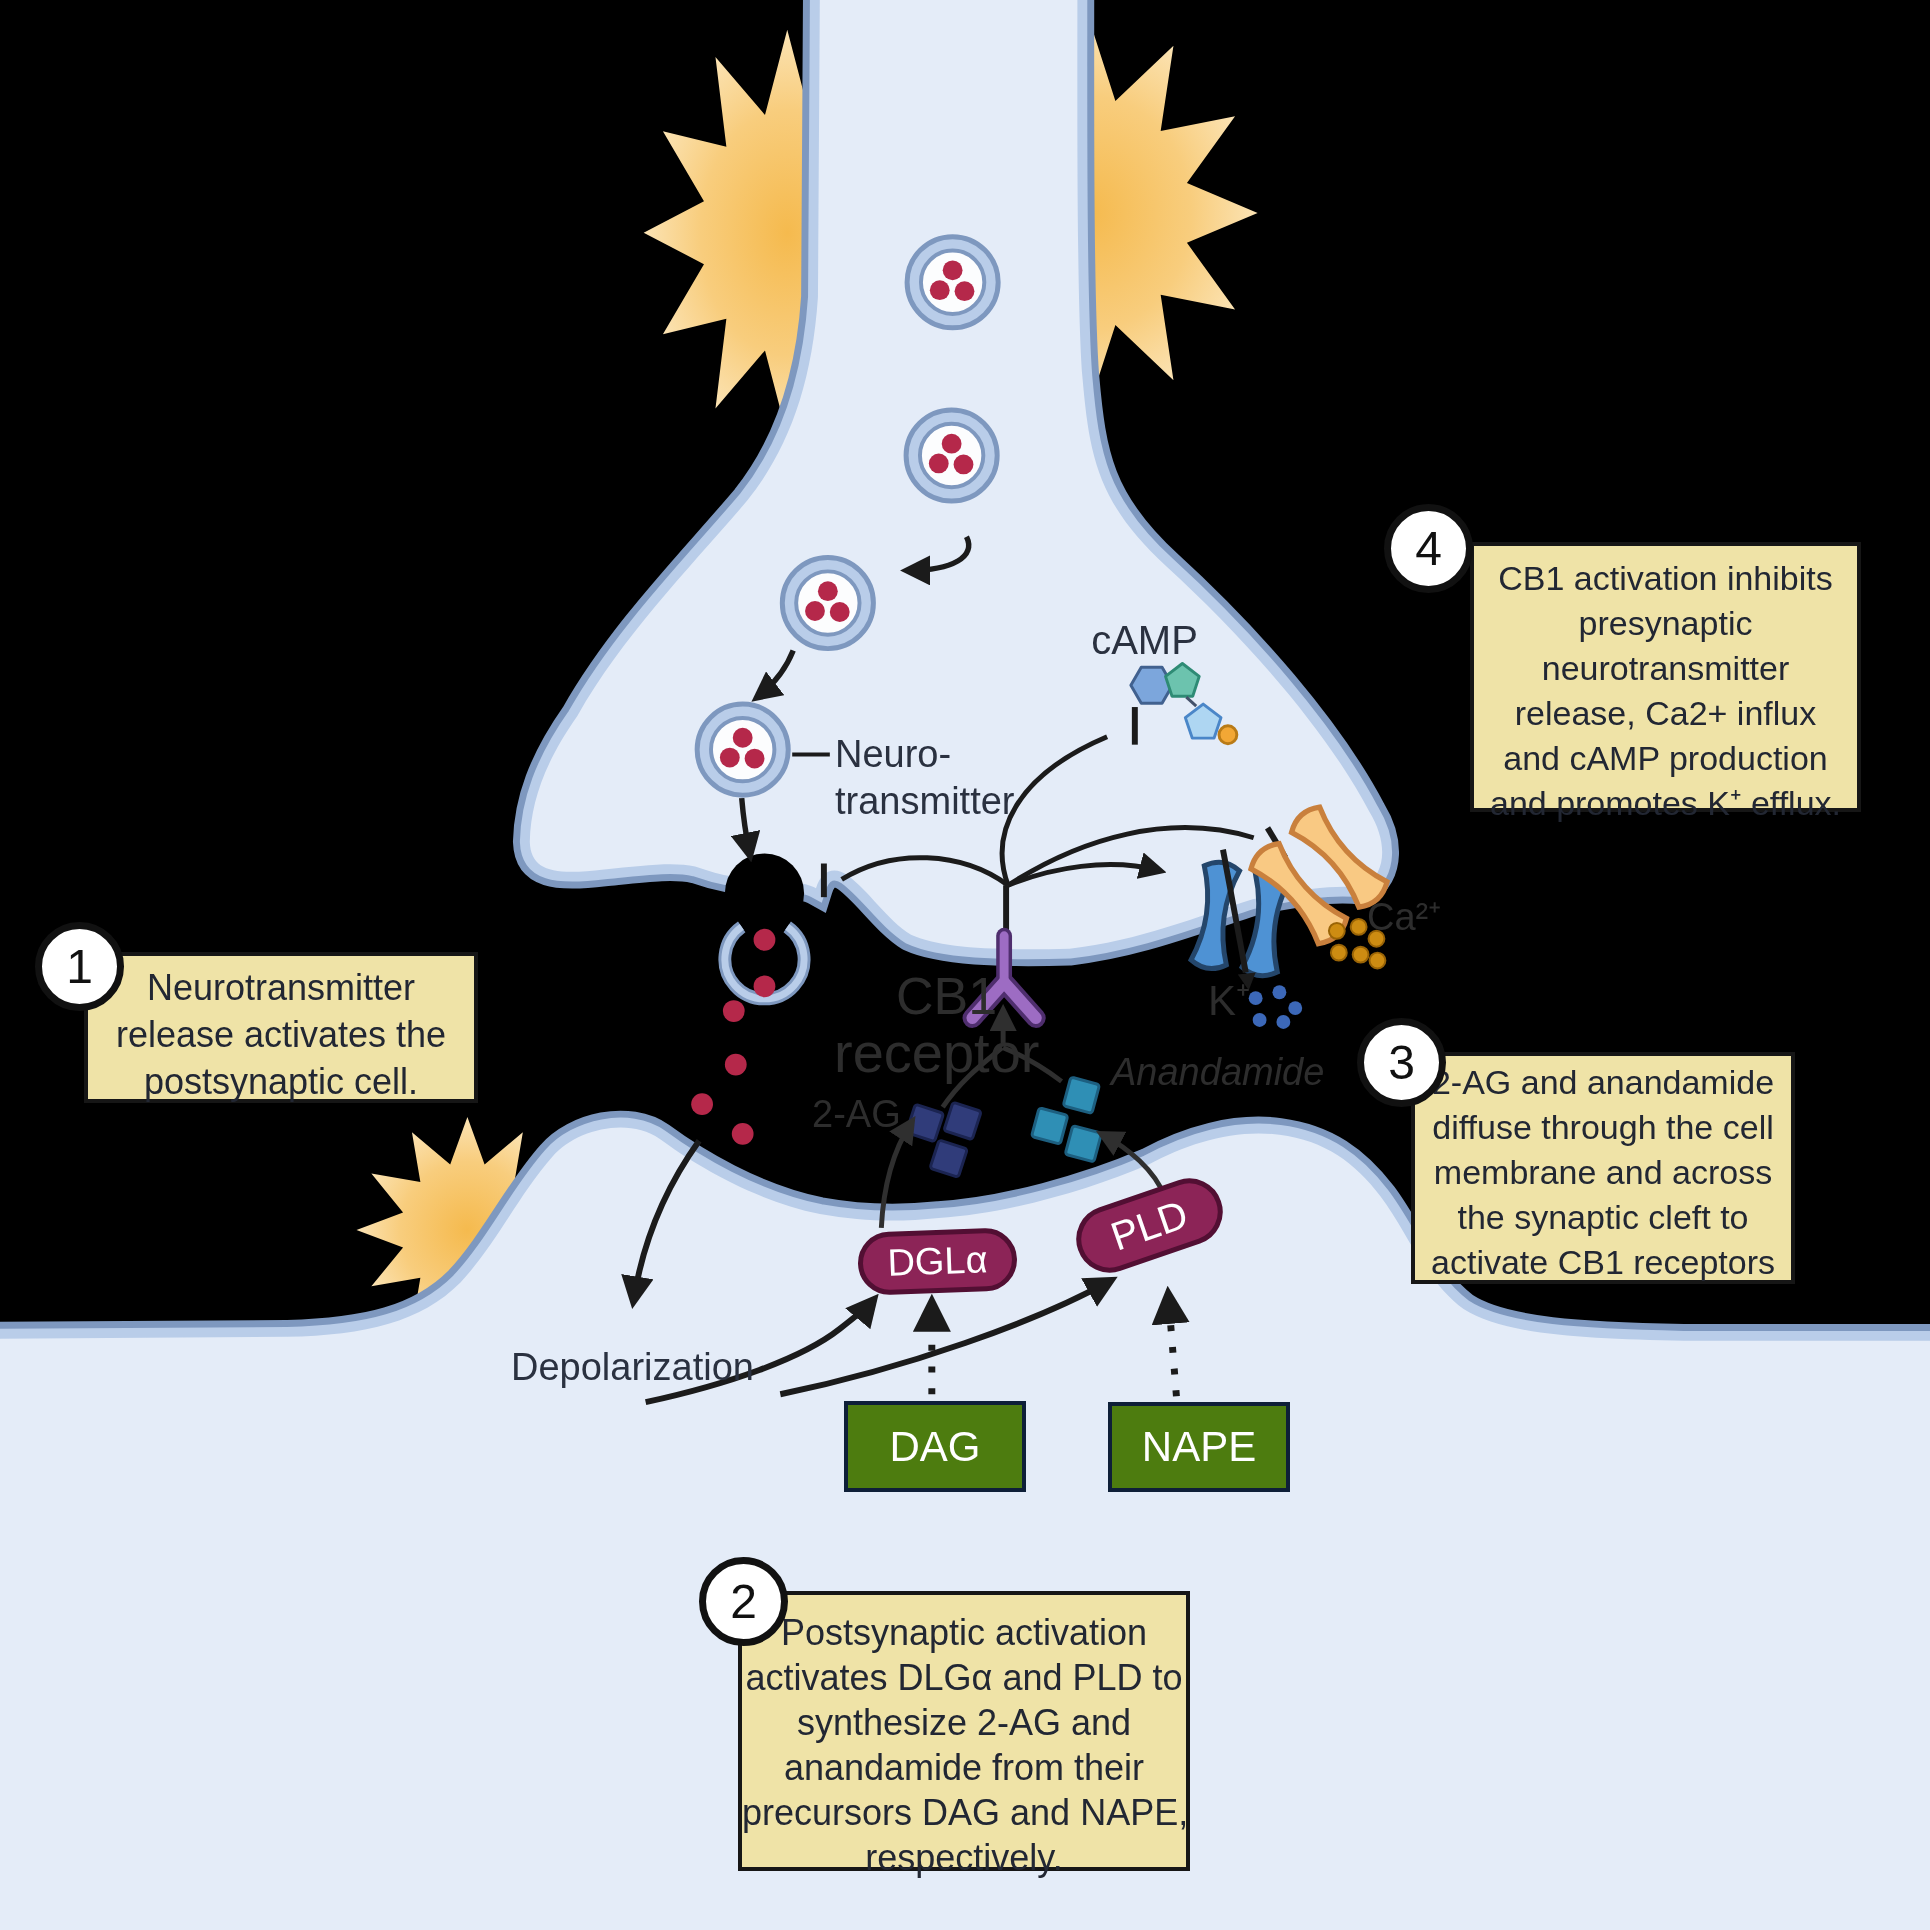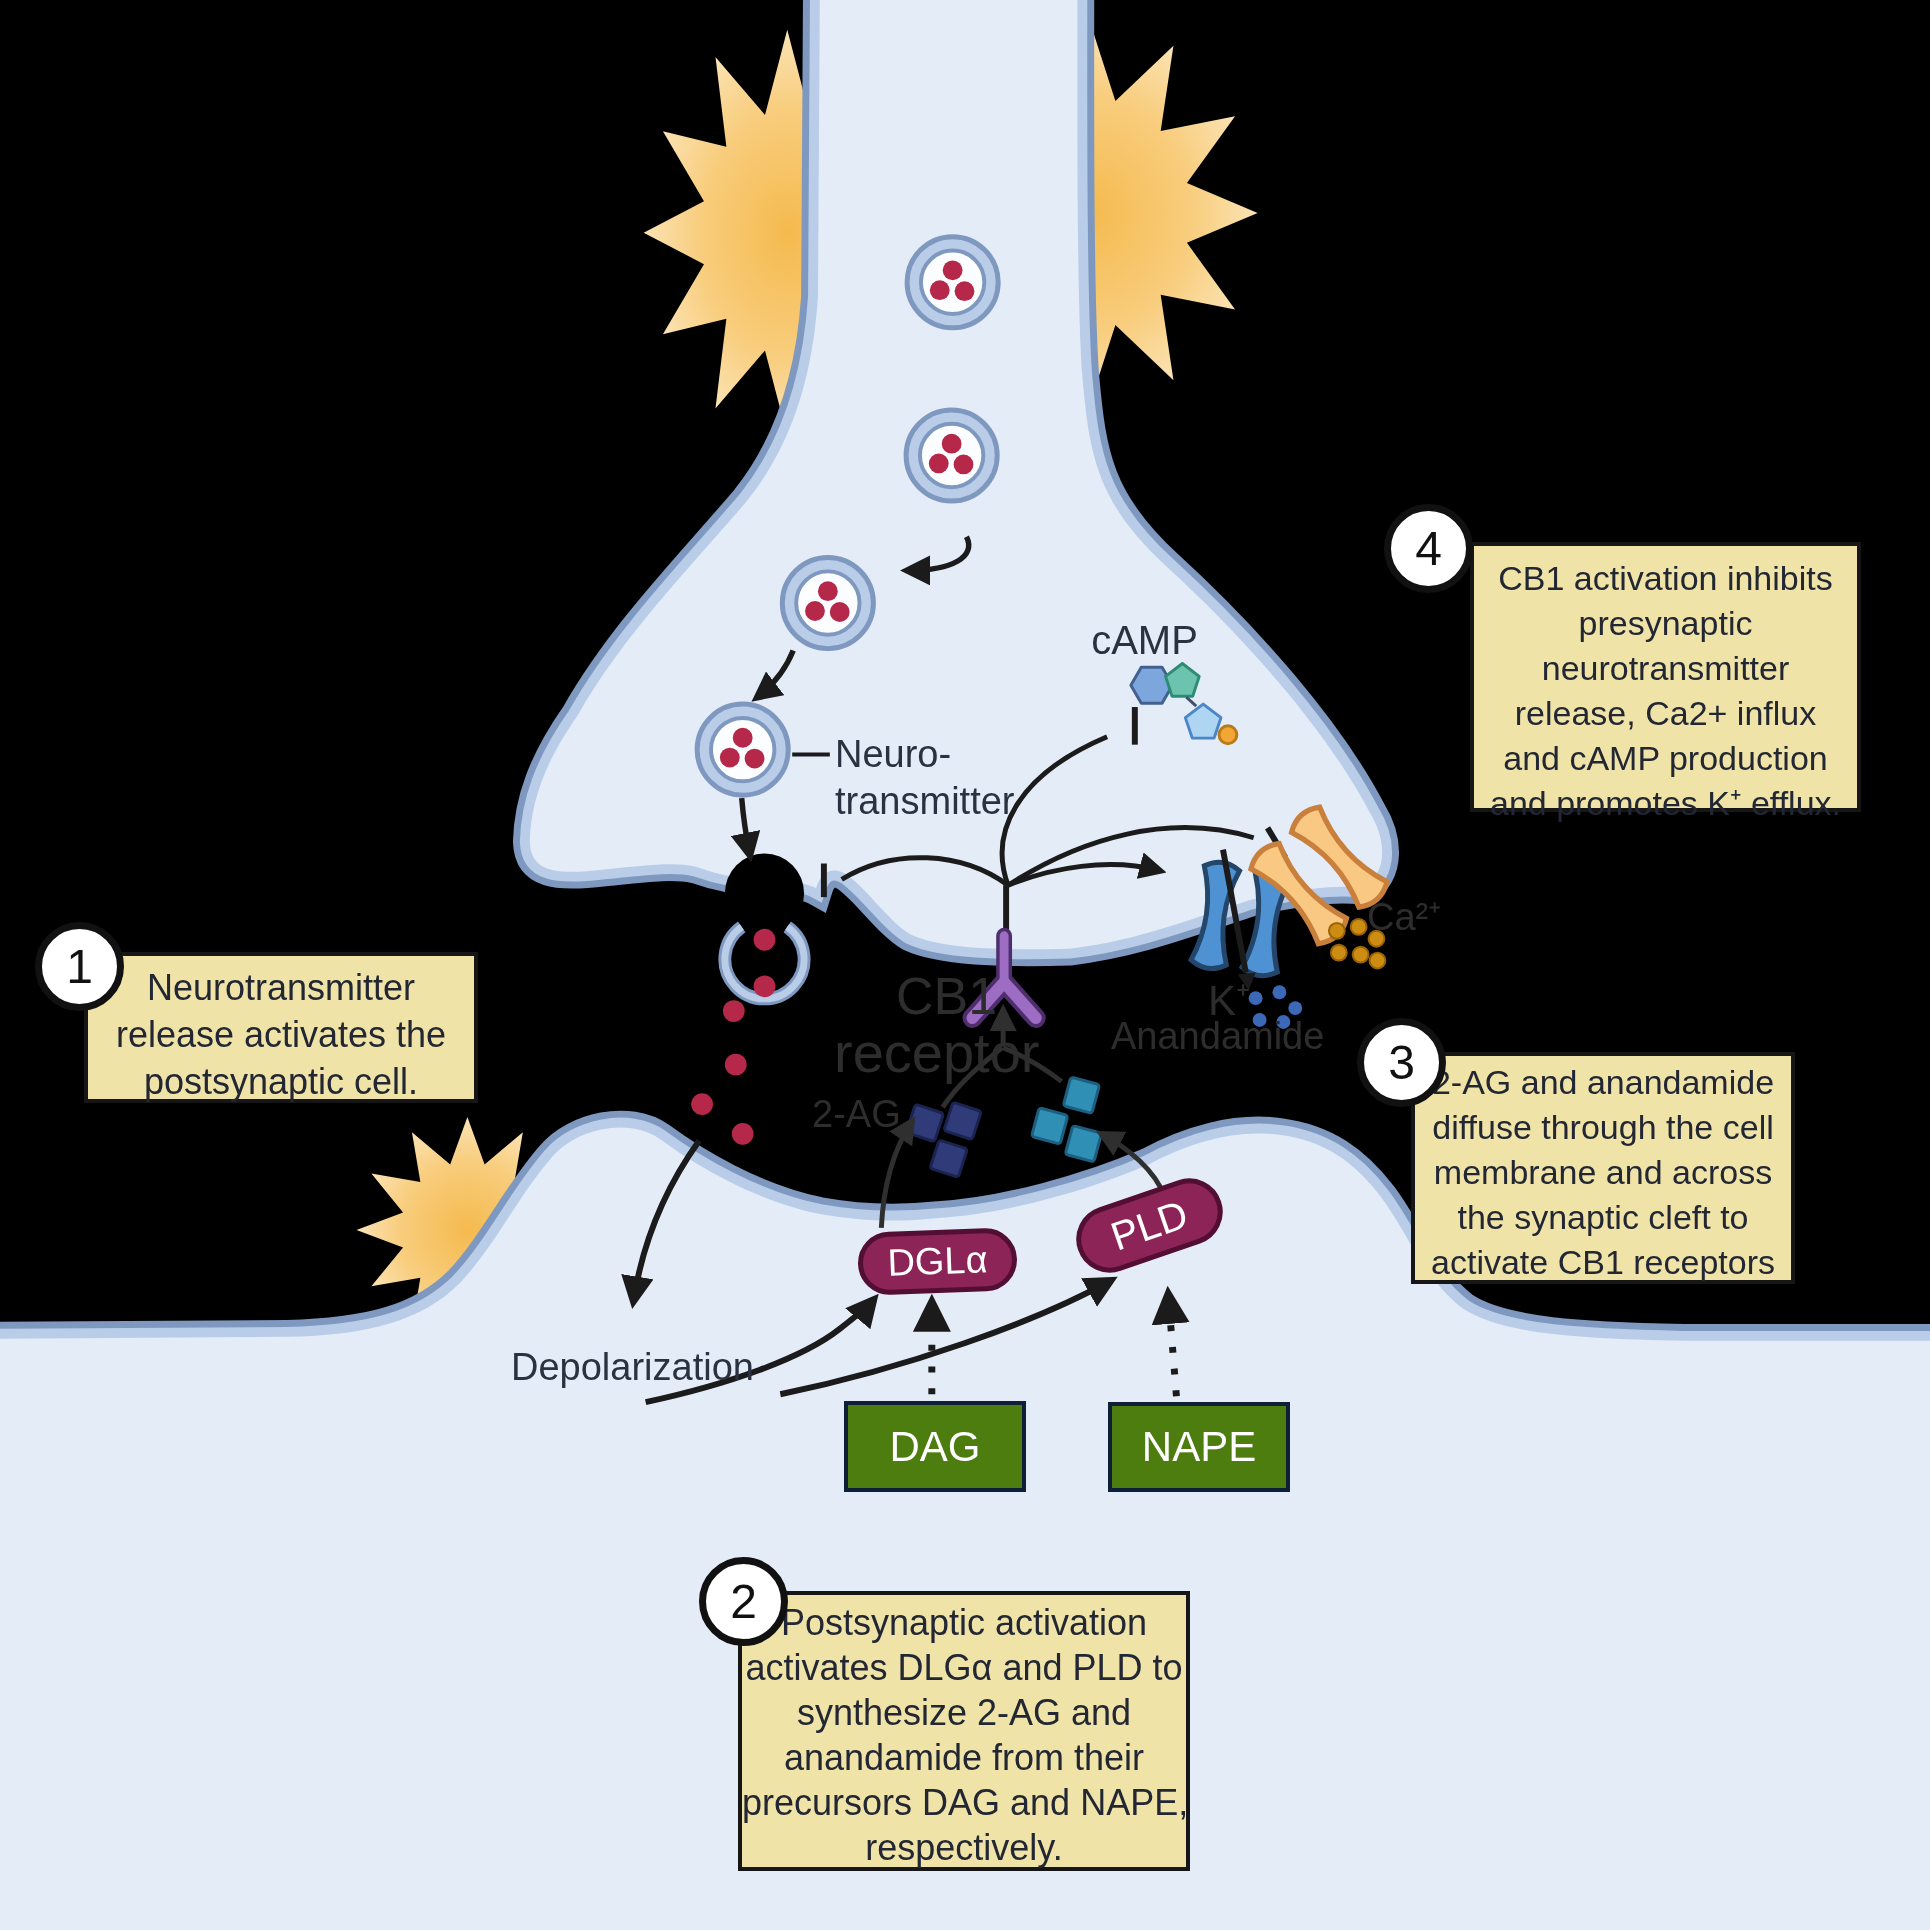--- a/index.html
+++ b/index.html
@@ -220,21 +220,21 @@
 
 <div class="lbl" style="left:1085px;top:618px;width:119px;text-align:center;font-size:40px;">cAMP</div>
 
 <div class="lbl" style="left:835px;top:733px;text-align:center;">Neuro-</div>
 <div class="lbl" style="left:835px;top:780px;">transmitter</div>
 
 <div class="lbl faint" style="left:896px;top:966px;font-size:52px;">CB1</div>
 <div class="lbl faint" style="left:834px;top:1020px;font-size:56px;">receptor</div>
 
 <div class="lbl faint" style="left:812px;top:1093px;">2-AG</div>
-<div class="lbl faint" style="left:1111px;top:1015px;">Anandamide</div>
+<div class="lbl faint" style="left:1111px;top:1051px;font-style:italic;">Anandamide</div>
 <div class="lbl faint" style="left:1208px;top:970px;font-size:42px;">K⁺</div>
 <div class="lbl faint" style="left:1367px;top:889px;">Ca²⁺</div>
 
 <div class="lbl" style="left:511px;top:1346px;">Depolarization</div>
 
 <div class="pill" style="left:858px;top:1230px;width:149px;height:53px;transform:rotate(-2deg);">
   <span>DGLα</span>
 </div>
 <div class="pill" style="left:1074px;top:1192px;width:141px;height:57px;transform:rotate(-19deg);font-size:40px;">
   <span>PLD</span>
@@ -246,21 +246,21 @@
   <span>NAPE</span>
 </div>
 
 <div class="note" style="left:84px;top:952px;width:394px;height:151px;padding-top:8px;font-size:36px;line-height:47px;">
   <div class="note-line">Neurotransmitter</div>
   <div class="note-line">release activates the</div>
   <div class="note-line">postsynaptic cell.</div>
 </div>
 <div class="num" style="left:35px;top:922px;">1</div>
 
-<div class="note" style="left:738px;top:1591px;width:452px;height:280px;padding-top:5px;font-size:36px;">
+<div class="note" style="left:738px;top:1591px;width:452px;height:280px;padding-top:15px;font-size:36px;">
   <div class="note-line">Postsynaptic activation</div>
   <div class="note-line">activates DLGα and PLD to</div>
   <div class="note-line">synthesize 2-AG and</div>
   <div class="note-line">anandamide from their</div>
   <div class="note-line">precursors DAG and NAPE,</div>
   <div class="note-line">respectively.</div>
 </div>
 <div class="num" style="left:699px;top:1557px;">2</div>
 
 <div class="note" style="left:1411px;top:1052px;width:384px;height:232px;padding-top:4px;">

